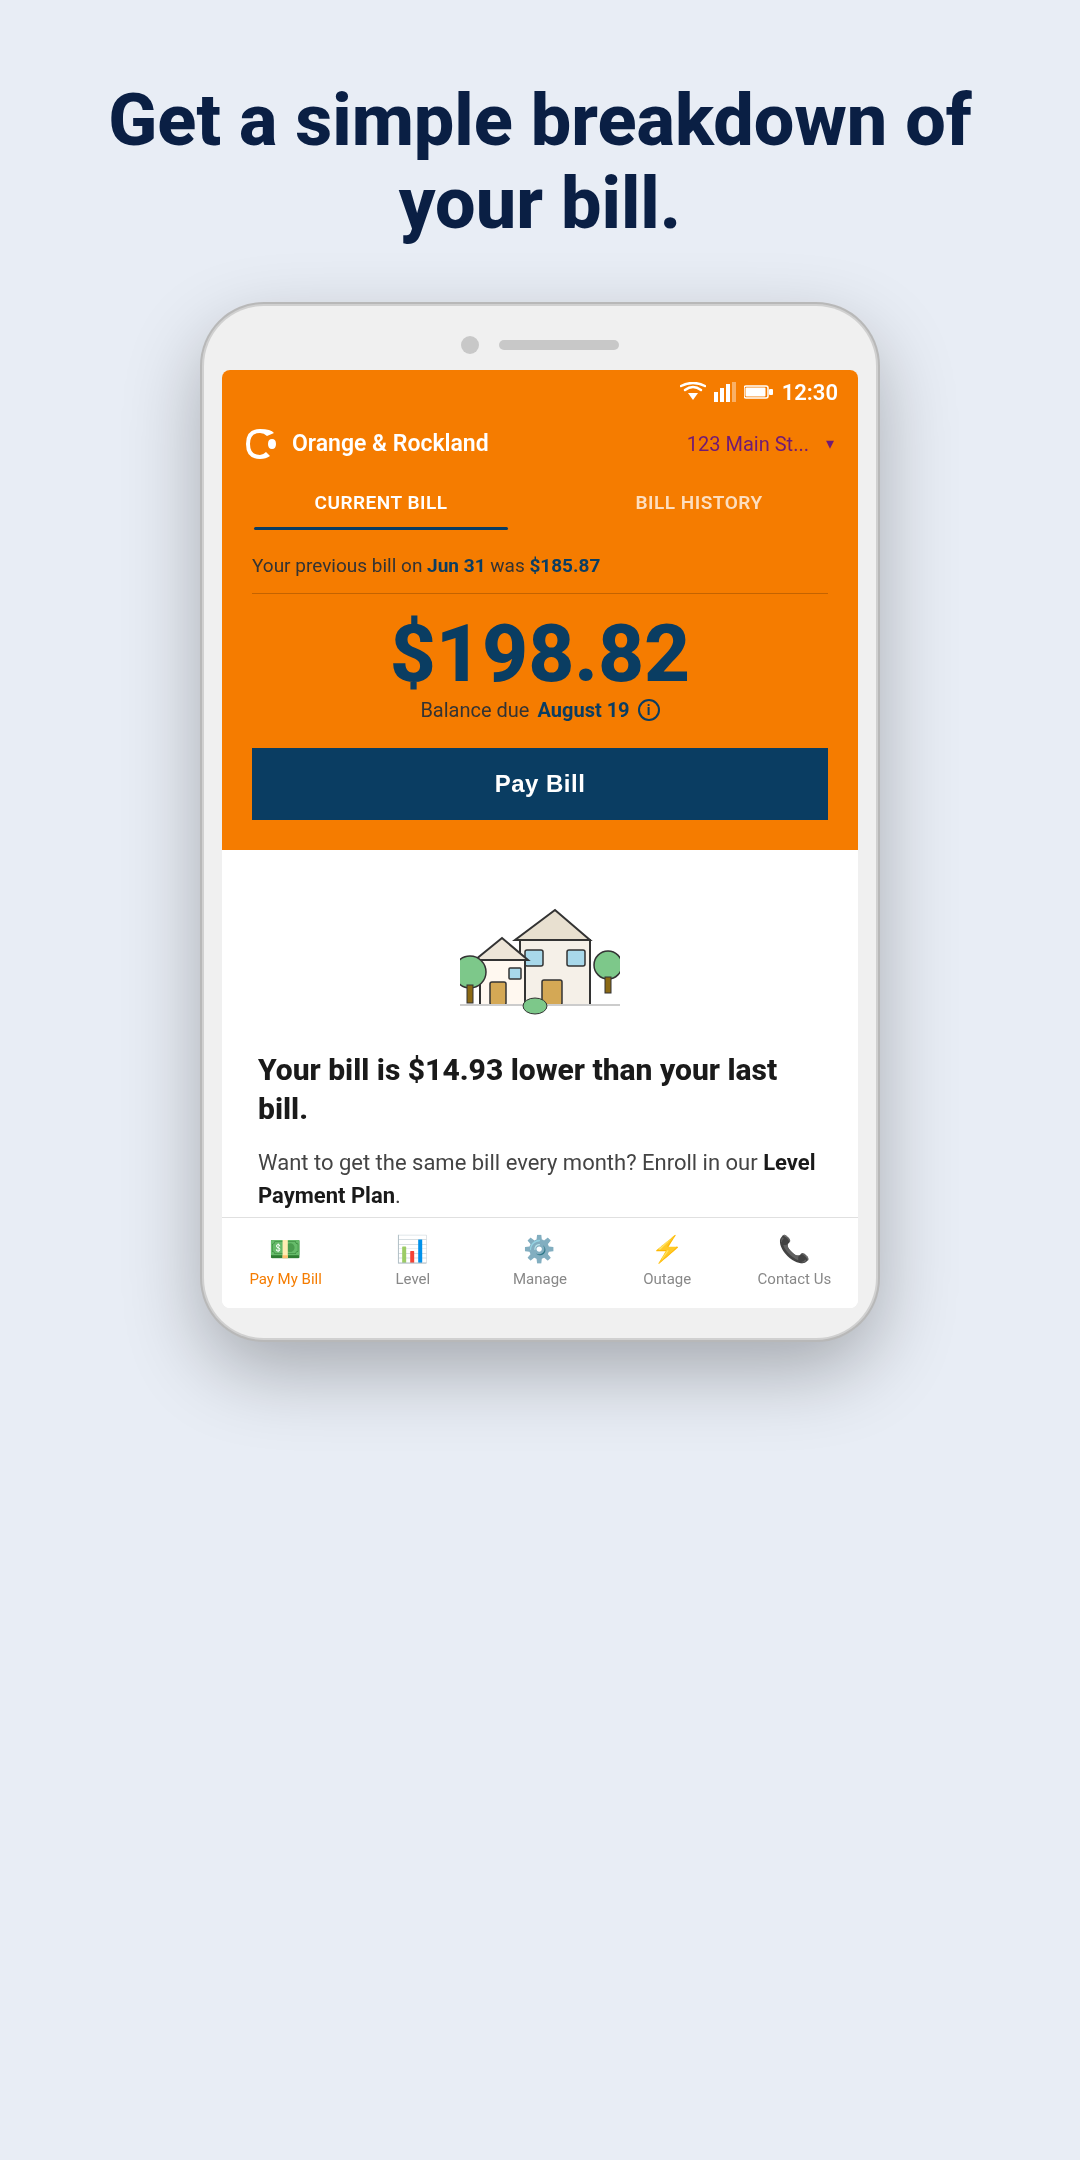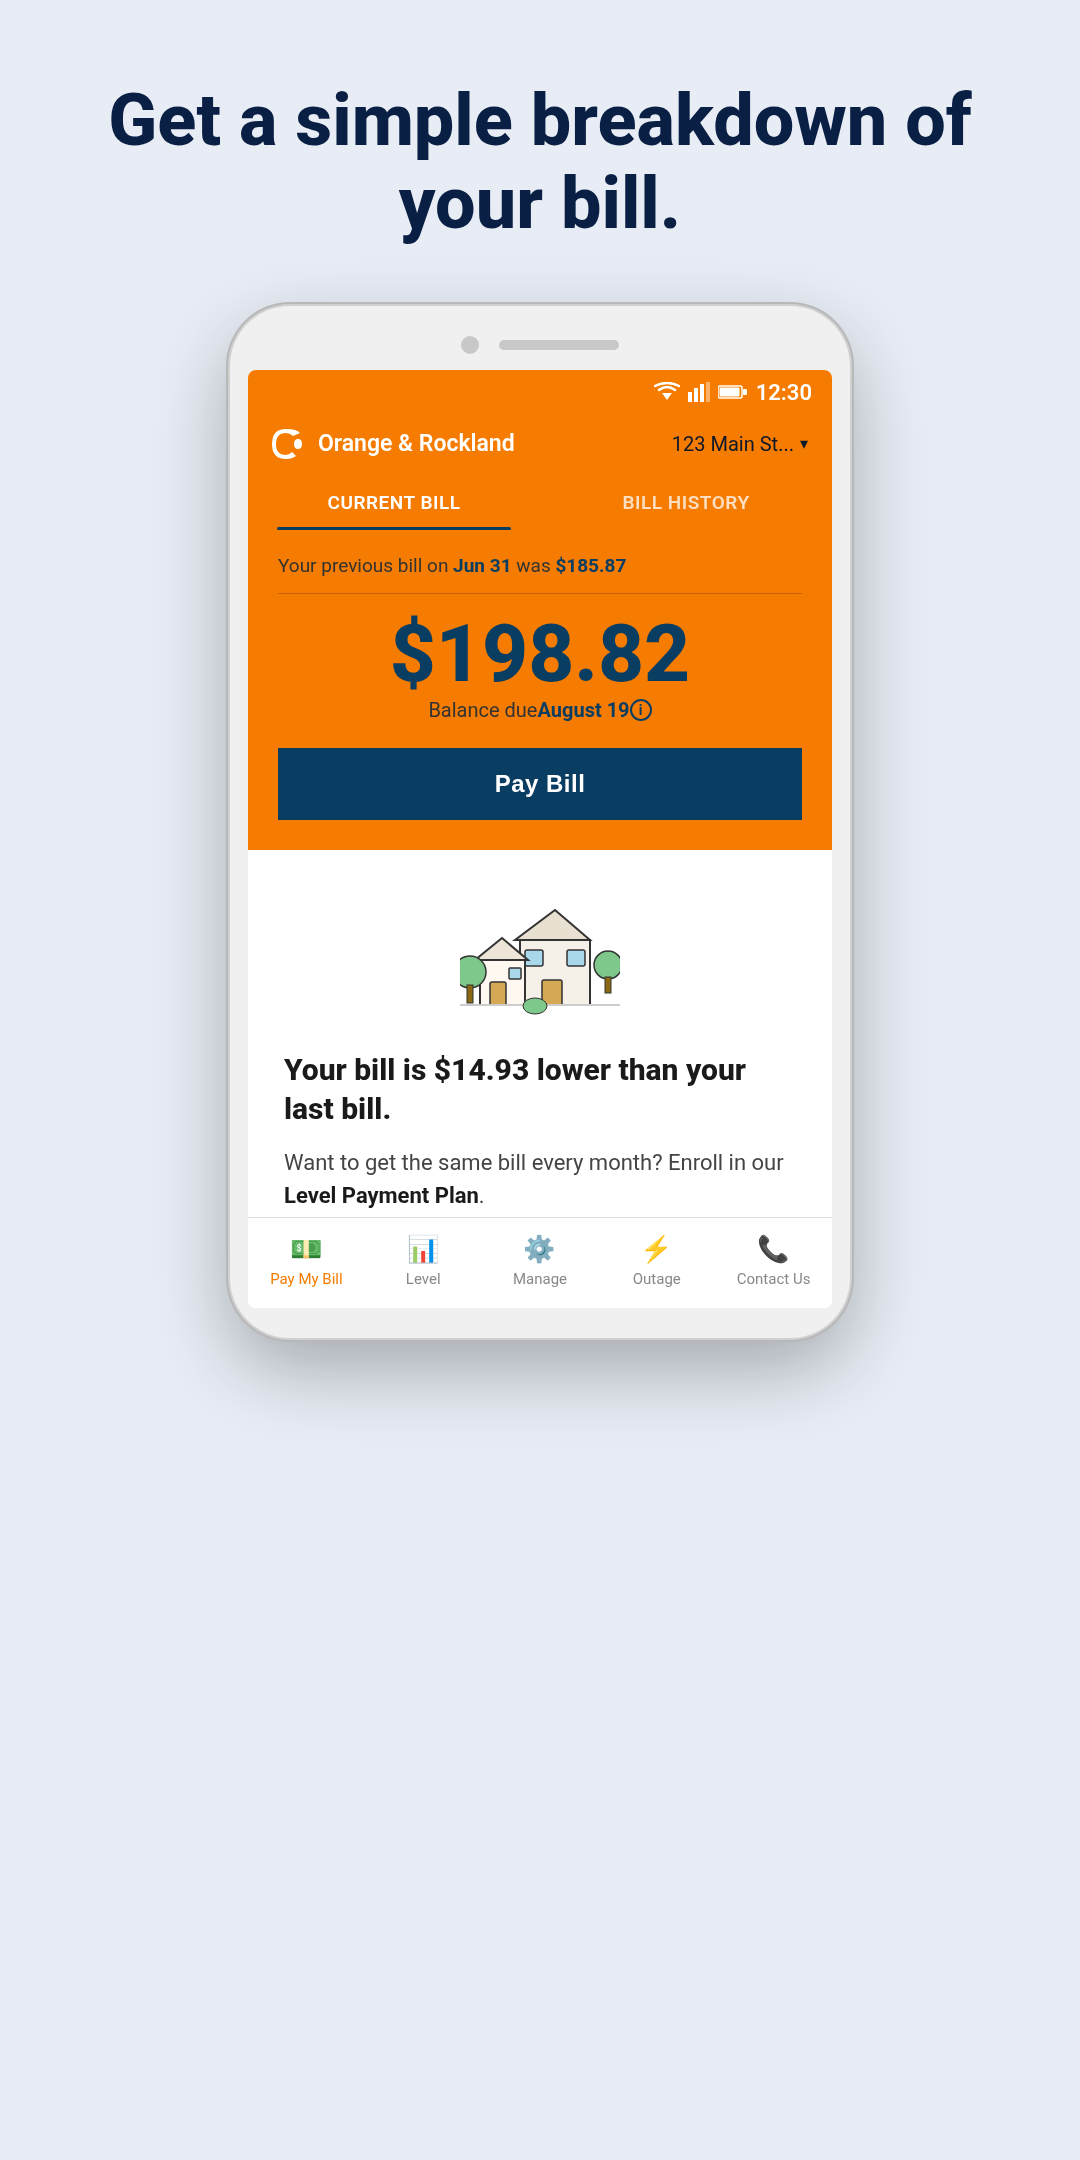--- a/index.html
+++ b/index.html
@@ -18,21 +18,21 @@
       padding: 80px 80px 60px;
       color: #0a1f44;
       font-size: 72px;
       font-weight: 800;
       line-height: 1.15;
     }
 
     
     .phone-frame {
       position: relative;
-      width: 620px;
+      width: 672px;
       margin: 0 auto;
       background: #f0f0f0;
       border-radius: 60px;
       padding: 30px 18px;
       box-shadow:
         0 0 0 2px #d0d0d0,
         0 0 0 4px #b8b8b8,
         0 30px 80px rgba(0,0,0,0.3);
     }
 
@@ -101,22 +101,22 @@
       align-items: center;
       gap: 10px;
       color: white;
       font-size: 23px;
       font-weight: 600;
     }
 
     .address-selector {
       display: flex;
       align-items: center;
-      gap: 6px;
-      color: #0f172a;
+      gap: 17px;
+      color: #701a75;
       font-size: 20px;
     }
 
     .chevron-down {
       font-size: 16px;
     }
 
     
     .tabs-bar {
       background: #f57c00;
@@ -180,20 +180,21 @@
     }
 
     .due-date {
       text-align: left;
       color: #333;
       font-size: 20px;
       margin-bottom: 26px;
       display: flex;
       align-items: center;
       justify-content: center;
+      gap: 8px;
     }
 
     .due-date strong {
       color: #0a3d62;
       font-weight: 700;
     }
 
     .info-icon {
       width: 22px;
       height: 22px;

